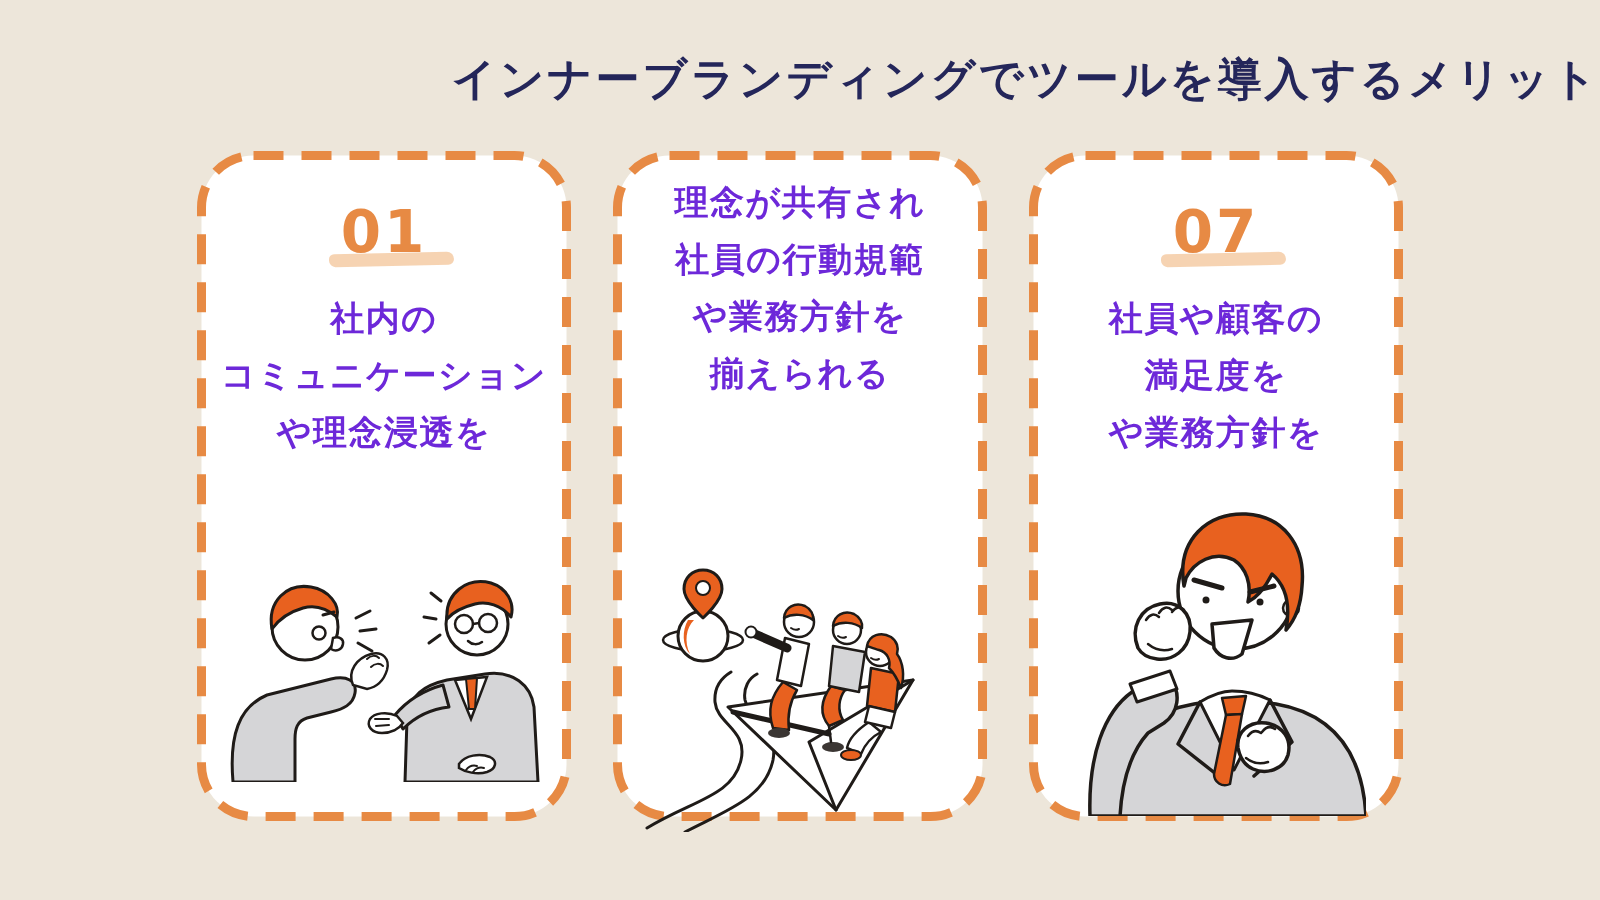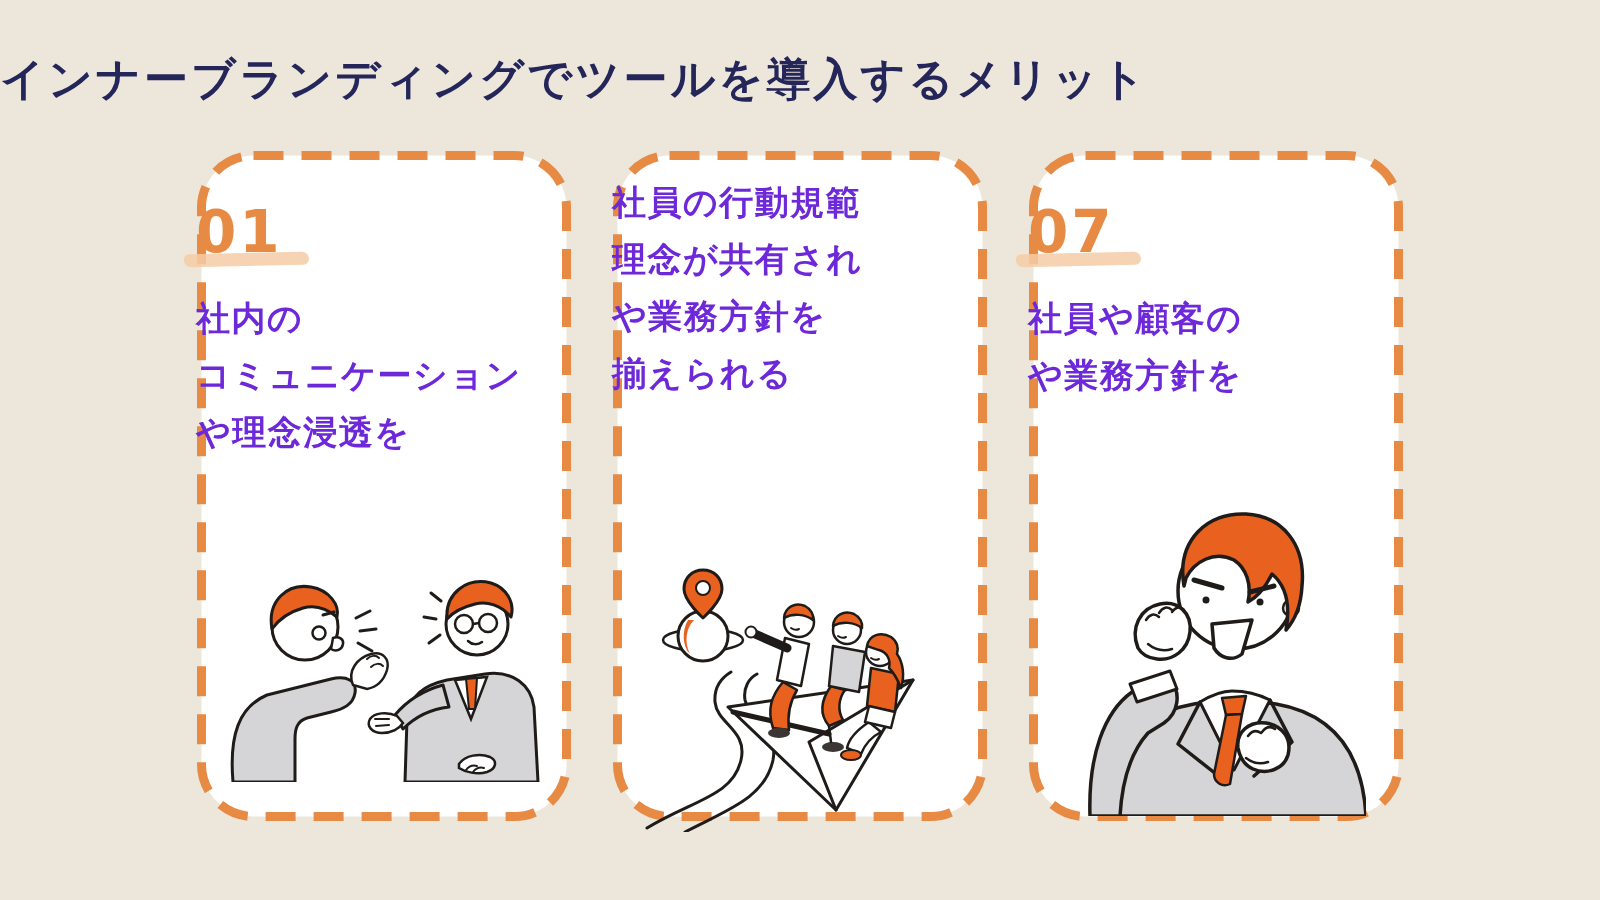--- a/index.html
+++ b/index.html
@@ -3,33 +3,33 @@
 <meta charset="utf-8">
 <style>
   html,body{margin:0;padding:0;}
   body{
     width:1600px;height:900px;position:relative;overflow:hidden;
     background:#EDE6DA;
     font-family:"Liberation Sans","DejaVu Sans",sans-serif;
   }
   .page-title{
     position:absolute;top:50px;left:0;width:1600px;
-    text-align:left;
+    text-align:right;
     font-size:44px;font-weight:bold;color:#24265A;letter-spacing:3px;
   }
   .cards{
     position:absolute;top:150px;left:0;width:1600px;
     display:flex;justify-content:center;gap:40px;
   }
   .card{
     position:relative;width:376px;height:672px;
   }
   .card .card-border{position:absolute;inset:0;}
   .card-content{
-    position:relative;width:100%;height:100%;
+    position:relative;width:100%;height:100%;text-align:center;
   }
   .num-wrap{
     display:inline-block;position:relative;margin-top:48px;
   }
   .card-number{
     position:relative;z-index:1;
     font-size:58px;font-weight:bold;color:#E78A44;letter-spacing:3px;
     font-family:"DejaVu Sans","Liberation Sans",sans-serif;
   }
   .brush{
@@ -106,22 +106,22 @@
       </svg>
     </div>
   </div>
 
   <div class="card">
     <svg class="card-border" viewBox="0 0 376 672">
       <rect x="5.5" y="5.5" width="365" height="661" rx="52" fill="#FFFFFF" stroke="#E78A44" stroke-width="9" stroke-dasharray="30 18"></rect>
     </svg>
     <div class="card-content">
       <div class="card-text">
+        <div>理念が共有され</div>
         <div>社員の行動規範</div>
-        <div>理念が共有され</div>
         <div>や業務方針を</div>
         <div>揃えられる</div>
       </div>
       <svg class="illus illus-2" width="334" height="270" viewBox="0 0 334 270">
 
         <g>
           <path class="ln" stroke-width="3" d="M14,266 C60,238 100,234 108,198 C115,168 84,162 82,140 C81,126 88,116 98,110"></path>
           <path class="ln" stroke-width="3" d="M52,270 C94,248 132,236 140,198 C146,166 116,158 112,138 C110,126 116,116 124,112"></path>
         </g>
 
@@ -180,20 +180,21 @@
     <svg class="card-border" viewBox="0 0 376 672">
       <rect x="5.5" y="5.5" width="365" height="661" rx="52" fill="#FFFFFF" stroke="#E78A44" stroke-width="9" stroke-dasharray="30 18"></rect>
     </svg>
     <div class="card-content">
       <div class="num-wrap">
         <div class="brush"></div>
         <div class="card-number">07</div>
       </div>
       <div class="card-text">
         <div>社員や顧客の</div>
+        <div>満足度を</div>
         <div>や業務方針を</div>
       </div>
       <svg class="illus illus-3" width="300" height="330" viewBox="0 0 300 330">
         <g>
 
           <path d="M28,330 C34,262 72,228 128,218 L165,212 L210,218 C262,227 296,260 300,330 Z" fill="#D5D5D7" stroke="#1F1B18" stroke-width="3.5" stroke-linejoin="round"></path>
 
           <path d="M134,216 L168,284 L204,214 C190,207 178,205 166,205 C154,205 144,210 134,216 Z" fill="#FFFFFF" stroke="#1F1B18" stroke-width="3" stroke-linejoin="round"></path>
 
           <path class="ln" stroke-width="3.5" d="M134,216 L112,258 L150,288 M204,214 L226,256 L188,290"></path>

